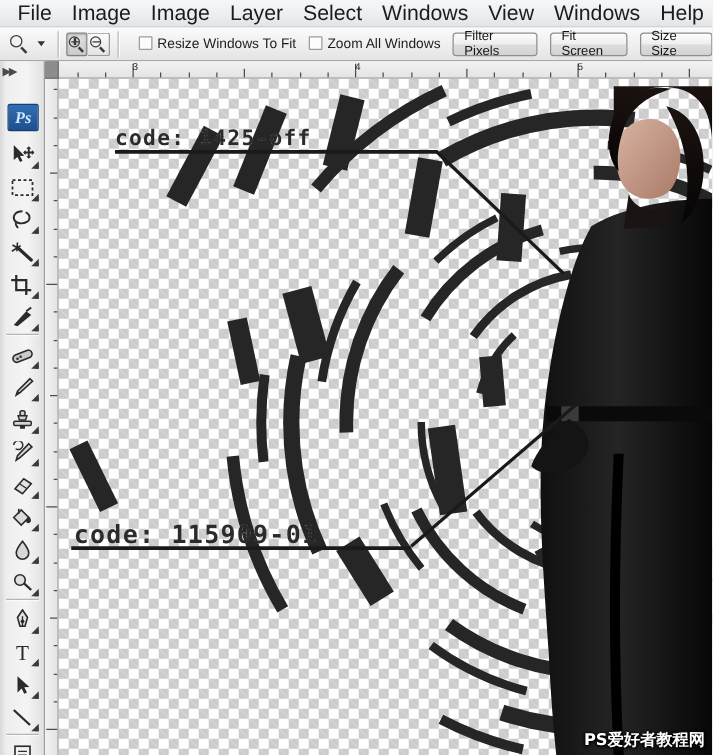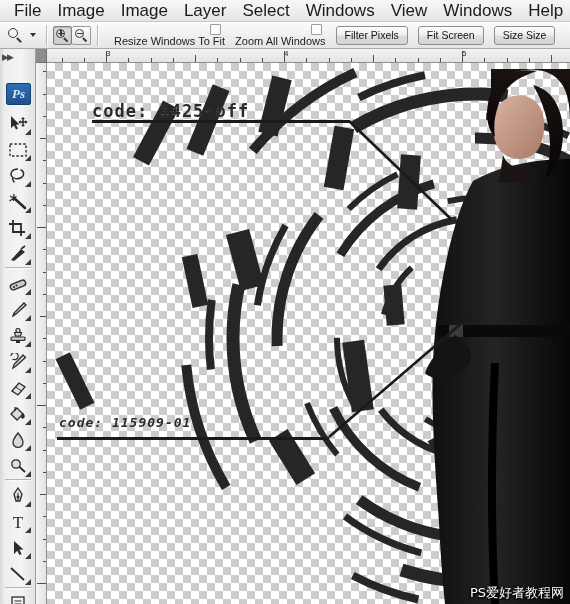--- a/index.html
+++ b/index.html
@@ -56,21 +56,21 @@
   }
   .zbtn{
     width:19px;height:19px;border:1px solid #9a9a9a;border-radius:2px;
     background:linear-gradient(to bottom,#fdfdfd,#e3e3e3);
     display:flex;align-items:center;justify-content:center;box-sizing:border-box;
   }
   .zbtn.active{background:linear-gradient(to bottom,#e0e0e0,#cccccc);
     border-color:#7e7e7e;box-shadow:inset 0 1px 2px rgba(0,0,0,.22);}
   .zbtn + .zbtn{border-left:none;}
   .chk{
-    display:flex;align-items:flex-end;margin-left:10px;white-space:nowrap;flex-direction:column;
+    display:flex;align-items:flex-start;margin-left:10px;white-space:nowrap;
   }
   .chk .box{
     width:11px;height:11px;border:1px solid #9c9c9c;background:#fcfcfc;
     border-radius:1px;margin-right:4px;box-sizing:border-box;
   }
   .chk .lbl{font-size:11px;color:#1d1d1d;}
   .pbtn{
     height:19px;margin-left:10px;padding:0 8px;border:1px solid #8e8e8e;border-radius:3px;
     background:linear-gradient(to bottom,#fcfcfc 0%,#efefef 48%,#dedede 52%,#d2d2d2 100%);
     font-size:10.5px;color:#141414;display:flex;align-items:center;box-sizing:border-box;
@@ -162,21 +162,21 @@
   
   .art{position:absolute;left:0;top:0;width:523px;height:541px;pointer-events:none;}
 
   
   .model{
     position:absolute;right:0;top:0;width:175px;height:541px;overflow:hidden;
   }
 
   .watermark{
     position:absolute;right:6px;bottom:4px;text-align:right;line-height:1.05;
-    color:#ffffff;font-size:13px;font-weight:normal;
+    color:#ffffff;font-size:13px;font-weight:bold;
     text-shadow:0 0 2px #000,1px 1px 2px #000,-1px 1px 2px #000;
     font-family:"DejaVu Sans",sans-serif;
   }
   .watermark .l2{font-size:13px;letter-spacing:1px;}
 </style>
 </head>
 <body>
 
 <div id="app">
 
@@ -552,21 +552,21 @@
     </div>
 
     <div class="code-text" style="left:45px;top:38px;font-size:17px;">
       <span class="inner">code: 1425-off</span>
     </div>
     <div class="leader" style="left:45px;top:57px;width:258px;height:3px;"></div>
     <svg style="position:absolute;left:300px;top:52px;" width="110" height="110">
       <path d="M2 6 L104 104" stroke="#1a1a1a" stroke-width="2.6" fill="none"></path>
     </svg>
 
-    <div class="code-text" style="left:12px;top:352px;font-size:13px;font-style:italic;">
+    <div class="code-text" style="left:12px;top:352px;font-size:20px;">
       <span class="inner">code: 115909-01</span>
     </div>
     <div class="leader" style="left:10px;top:374px;width:272px;height:3px;"></div>
     <svg style="position:absolute;left:278px;top:248px;" width="150" height="130">
       <path d="M4 126 L146 4" stroke="#1a1a1a" stroke-width="2.6" fill="none"></path>
     </svg>
 
     <div class="watermark">
       <div>PS爱好者教程网</div>
     </div>

